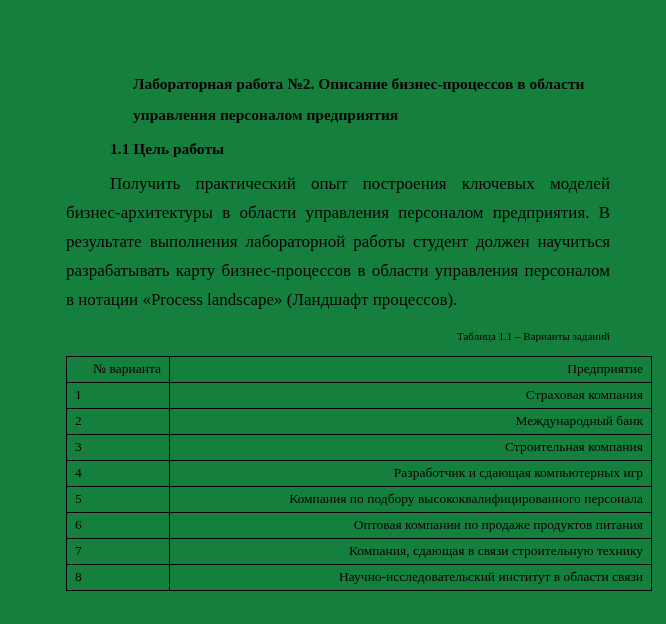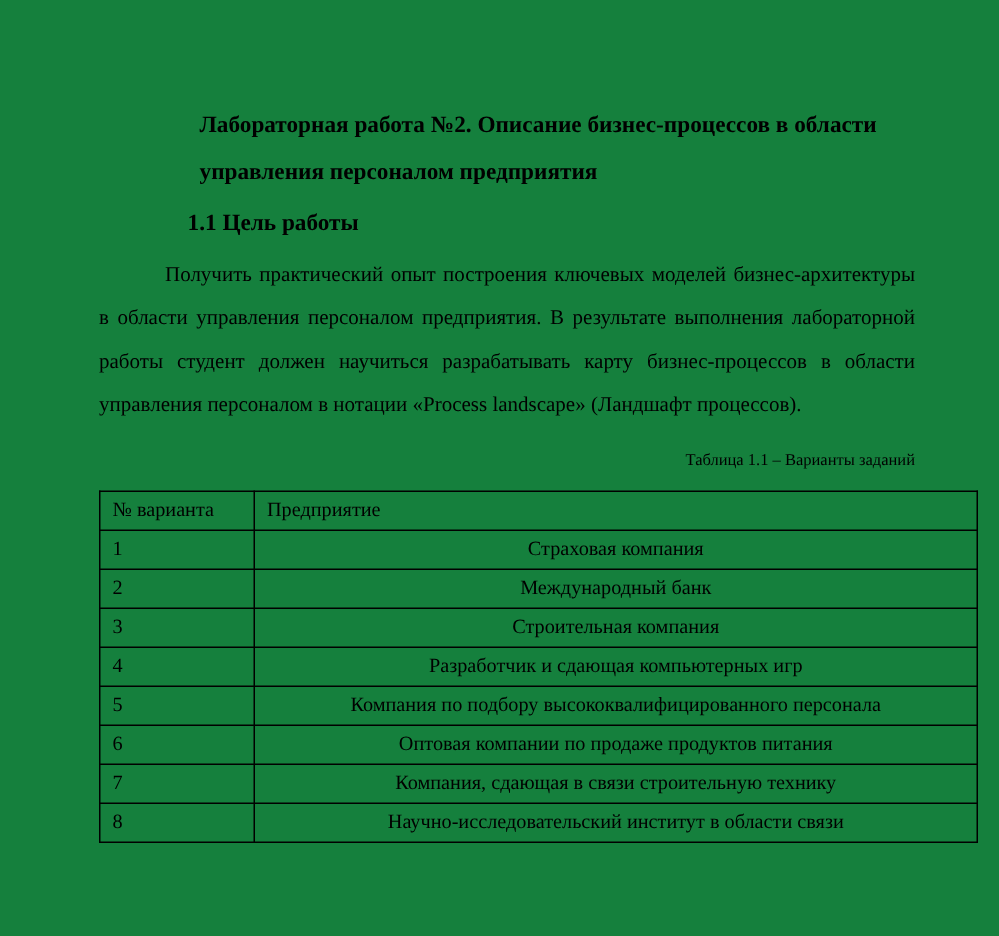--- a/index.html
+++ b/index.html
@@ -24,24 +24,24 @@
     font-weight: bold;
     line-height: 31px;
     margin: 0 0 0 67px;
     width: 482px;
     text-align: left;
   }
   .section-heading {
     font-size: 15.5px;
     font-weight: bold;
     line-height: 30px;
-    margin: 4px 42px 0 59px;
+    margin: 4px 42px 0 44px;
   }
   .body-paragraph {
-    font-size: 14px;
+    font-size: 17px;
     line-height: 29px;
     text-align: justify;
     text-indent: 44px;
     margin: 5px 42px 0 0;
   }
   .table-caption {
     font-size: 11px;
     line-height: 29px;
     text-align: right;
     margin: 8px 42px 0 0;
@@ -55,23 +55,23 @@
   table.variants th,
   table.variants td {
     border: 1px solid #000000;
     font-size: 13.5px;
     line-height: 18px;
     padding: 3px 8px 4px 8px;
     font-weight: normal;
     vertical-align: middle;
     overflow: hidden;
   }
-  table.variants th { text-align: left; margin-left: 33px; }
+  table.variants th { text-align: right; margin-left: 33px; }
   .col-num  { width: 86px; text-align: left; }
-  .col-name { text-align: center; }
+  .col-name { text-align: right; }
 </style>
 </head>
 <body>
 
 <div class="page">
 
   <h1 class="doc-title">Лабораторная работа №2. Описание бизнес-процессов в области управления персоналом предприятия</h1>
 
   <h2 class="section-heading">1.1 Цель работы</h2>
 

